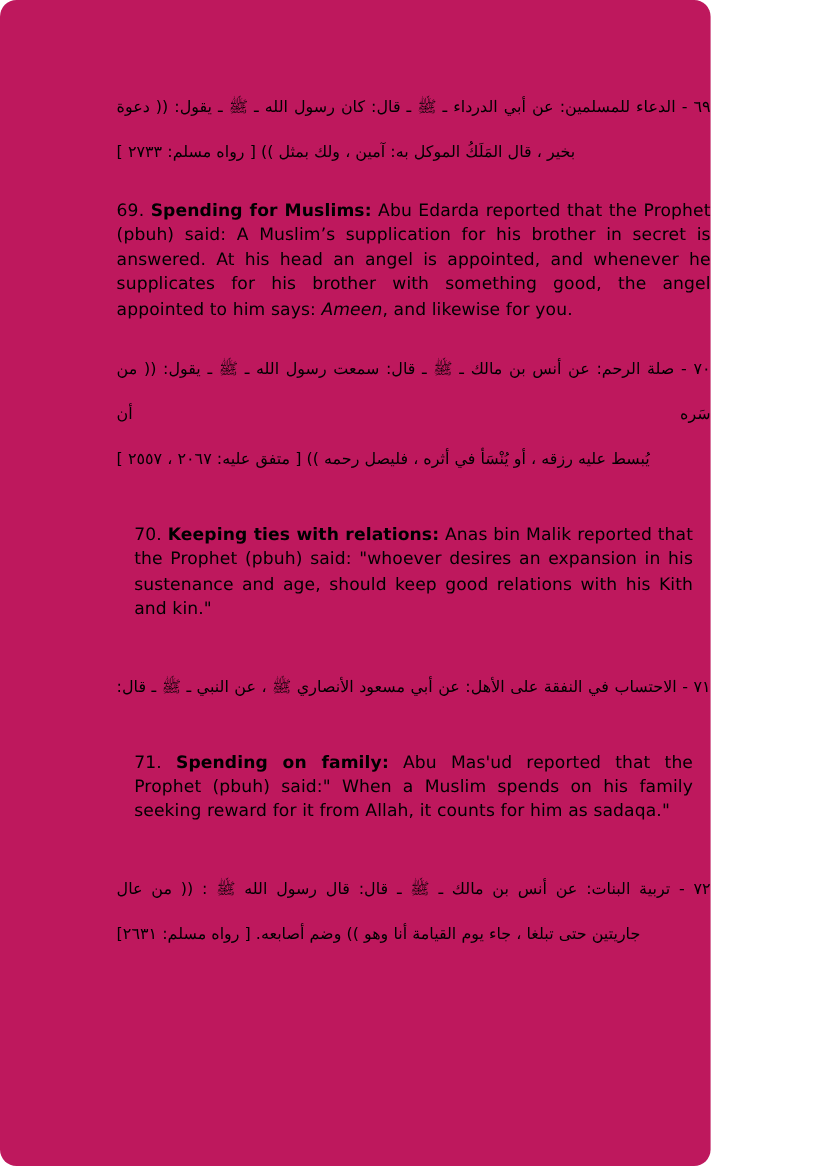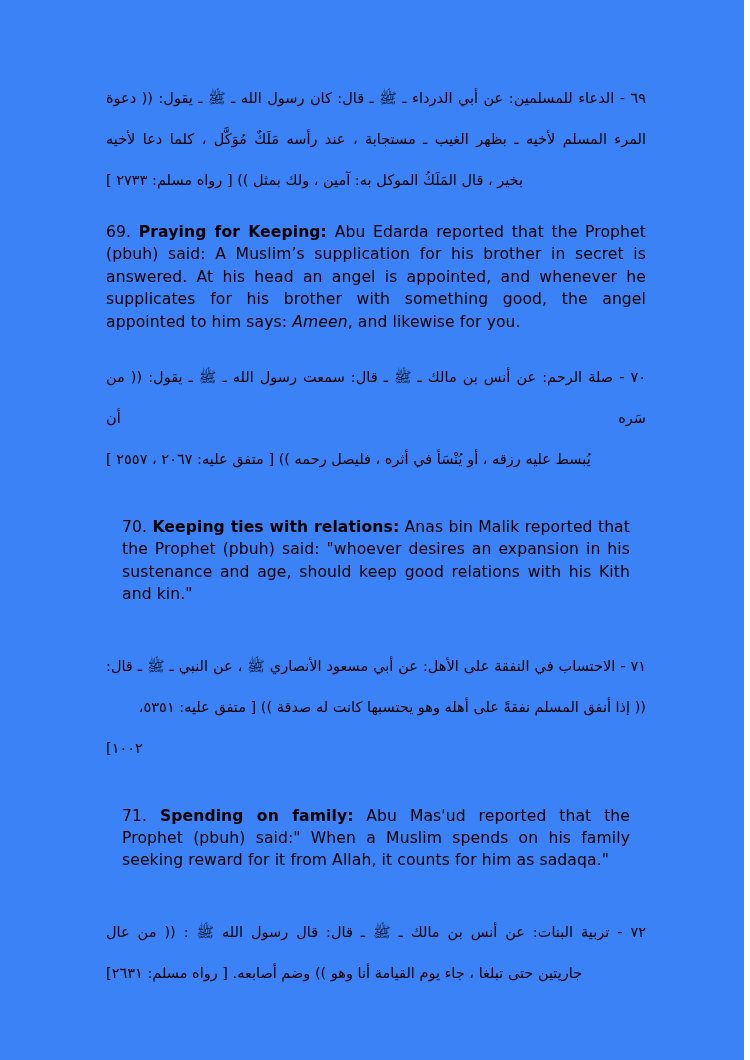--- a/index.html
+++ b/index.html
@@ -12,23 +12,24 @@
     height: 1060px;
     position: relative;
     overflow: hidden;
     font-family: "Liberation Sans", sans-serif;
     color: #000000;
   }
 
   .page {
     position: absolute;
     top: 0; left: 0;
-    width: 744px;
+    width: 646px;
     height: 1060px;
-    background: #3b82f6;
+    background: #be185d;
+    border-radius: 15px;
   }
 
   .content {
     position: absolute;
     left: 106px;
     top: 78px;
     width: 540px;
   }
 
   
@@ -81,29 +82,28 @@
   .spacer-6 { height: 24px; }
 </style>
 </head>
 <body>
 
 <div class="page">
   <div class="content">
 
     <div class="ar-block">
       <span class="ar-line ar-just">٦٩ - الدعاء للمسلمين: عن أبي الدرداء ـ ﷺ ـ قال: كان رسول الله ـ ﷺ ـ يقول: (( دعوة</span>
-      <span class="ar-line ar-just">المرء المسلم لأخيه ـ بظهر الغيب ـ مستجابة ، عند رأسه مَلَكٌ مُوَكَّل ، كلما دعا لأخيه</span>
       <span class="ar-line ar-left">بخير ، قال المَلَكُ الموكل به: آمين ، ولك بمثل )) [ رواه مسلم: ٢٧٣٣ ]</span>
     </div>
 
     <div class="gap-ar-en"></div>
 
     <p class="en-block" style="margin:0;">
       <span>69.</span>
-      <b>Praying for Keeping:</b>
+      <b>Spending for Muslims:</b>
       <span>Abu Edarda reported that the Prophet (pbuh) said: A Muslim’s supplication for his brother in secret is answered. At his head an angel is appointed, and whenever he supplicates for his brother with something good, the angel appointed to him says: </span><i>Ameen</i><span>, and likewise for you.</span>
     </p>
 
     <div class="spacer-2"></div>
 
     <div class="ar-block">
       <span class="ar-line ar-just">٧٠ - صلة الرحم: عن أنس بن مالك ـ ﷺ ـ قال: سمعت رسول الله ـ ﷺ ـ يقول: (( من سَره أن</span>
       <span class="ar-line ar-left">يُبسط عليه رزقه ، أو يُنْسَأ في أثره ، فليصل رحمه )) [ متفق عليه: ٢٠٦٧ ، ٢٥٥٧ ]</span>
     </div>
 
@@ -112,21 +112,20 @@
     <p class="en-block" style="margin:16px;">
       <span>70.</span>
       <b>Keeping ties with relations:</b>
       <span>Anas bin Malik reported that the Prophet (pbuh) said: "whoever desires an expansion in his sustenance and age, should keep good relations with his Kith and kin."</span>
     </p>
 
     <div class="spacer-4"></div>
 
     <div class="ar-block">
       <span class="ar-line ar-just">٧١ - الاحتساب في النفقة على الأهل: عن أبي مسعود الأنصاري ﷺ ، عن النبي ـ ﷺ ـ قال:</span>
-      <span class="ar-line ar-left">(( إذا أنفق المسلم نفقةً على أهله وهو يحتسبها كانت له صدقة )) [ متفق عليه: ٥٣٥١، ١٠٠٢]</span>
     </div>
 
     <div class="gap-ar-en"></div>
 
     <p class="en-block" style="margin:16px;">
       <span>71.</span>
       <b>Spending on family:</b>
       <span>Abu Mas'ud reported that the Prophet (pbuh) said:" When a Muslim spends on his family seeking reward for it from Allah, it counts for him as sadaqa."</span>
     </p>
 

